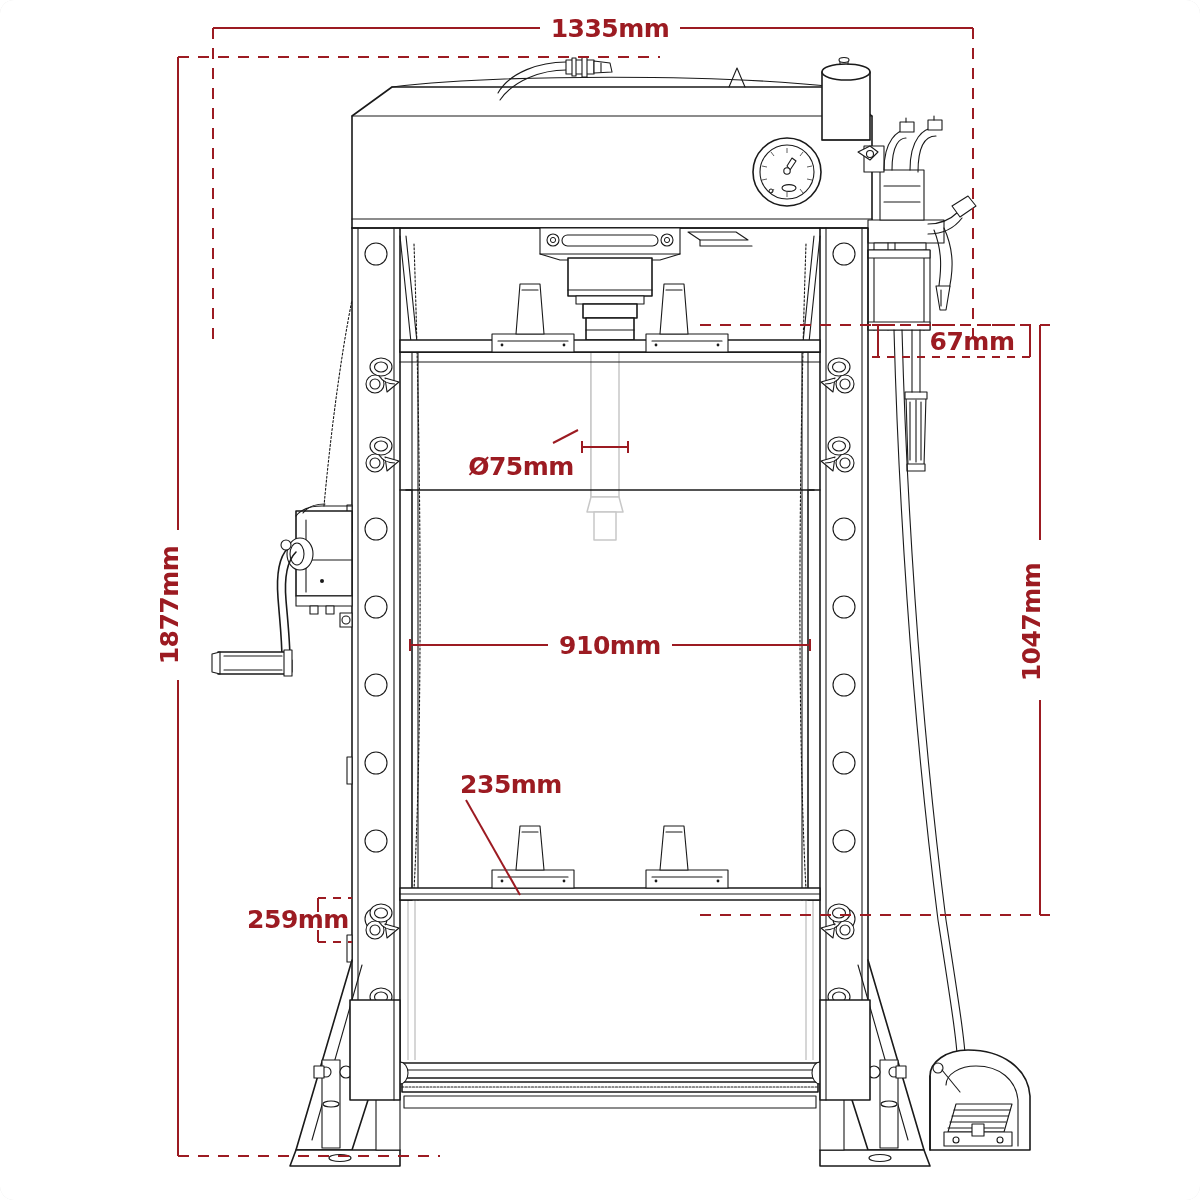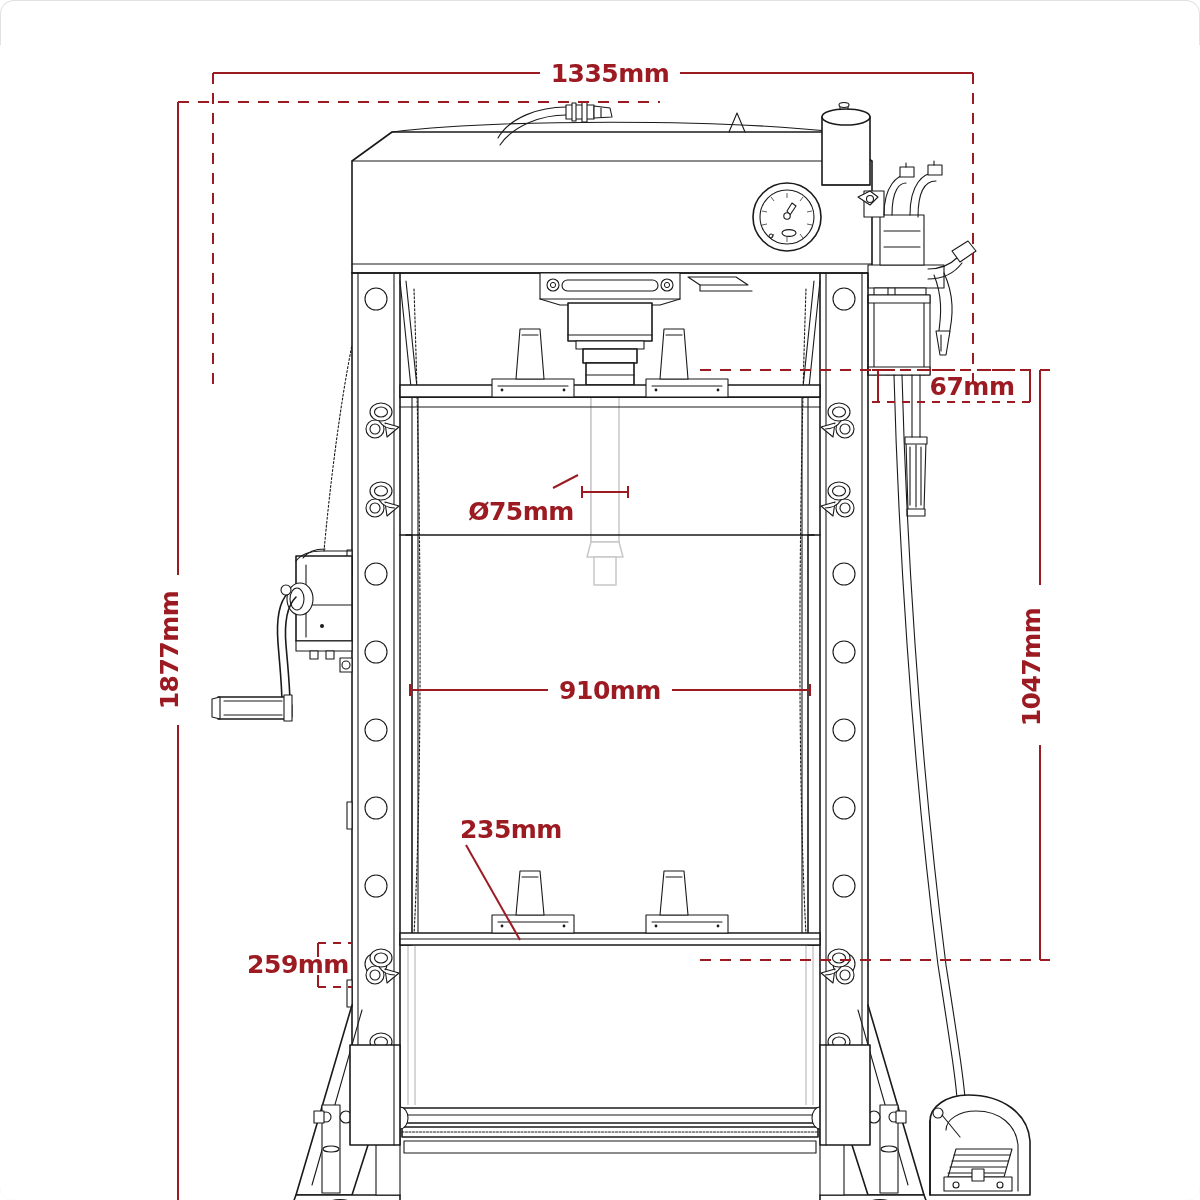--- a/index.html
+++ b/index.html
@@ -1,20 +1,20 @@
 <!DOCTYPE html>
 <html><head>
 <meta charset="utf-8">
 <style>
   html,body{margin:0;padding:0;background:#ffffff;}
   body{width:1200px;height:1200px;overflow:hidden;
        font-family:"DejaVu Sans","Liberation Sans",sans-serif;}
   #page{position:relative;width:1200px;height:1200px;background:#ffffff;
         border-radius:14px;box-shadow:0 0 0 1px #e2e2e2 inset;overflow:hidden;}
-  #stage{position:absolute;inset:0;margin-top:45px;}
+  #stage{position:absolute;inset:0;}
   svg{display:block;}
   .dimtext{font-family:"DejaVu Sans","Liberation Sans",sans-serif;
            font-weight:bold;font-size:25px;fill:#9c1b22;letter-spacing:-0.5px;}
 </style>
 </head>
 <body>
 
 <div id="page">
 <div id="stage">
 

